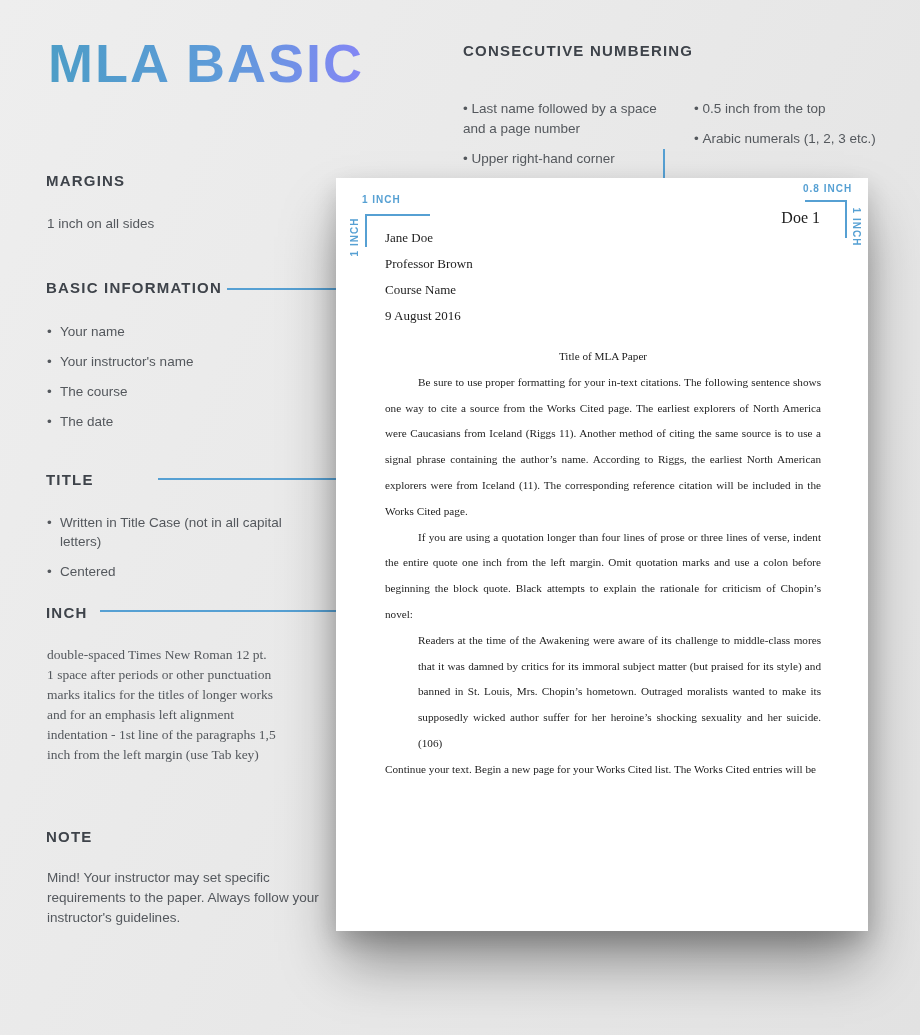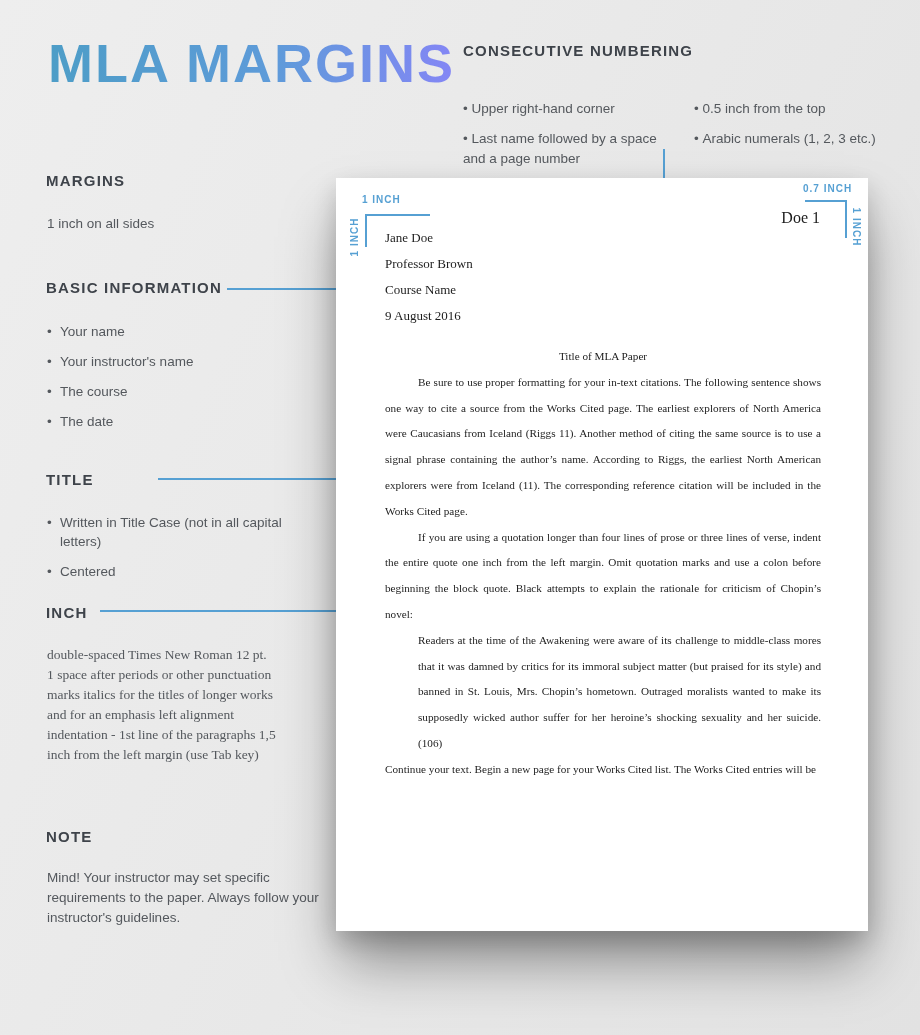--- a/index.html
+++ b/index.html
@@ -74,28 +74,28 @@
   }
   .paper-title { text-align:center; }
   .indent { text-indent:33px; }
   .bquote { margin-left:33px; }
 </style>
 </head>
 <body>
 
 <div class="canvas">
 
-  <div class="main-title">MLA MARGINS</div>
+  <div class="main-title">MLA BASIC</div>
 
   <div class="numbering">
     <div class="sec-heading">CONSECUTIVE NUMBERING</div>
     <div class="num-cols">
       <div class="num-col num-col-1 body-text">
+        <div class="num-item">Last name followed by a space and a page number</div>
         <div class="num-item">Upper right-hand corner</div>
-        <div class="num-item">Last name followed by a space and a page number</div>
       </div>
       <div class="num-col num-col-2 body-text">
         <div class="num-item">0.5 inch from the top</div>
         <div class="num-item">Arabic numerals (1, 2, 3 etc.)</div>
       </div>
     </div>
   </div>
 
   <div class="abs sec-heading" style="left:46px; top:172px;">MARGINS</div>
   <div class="abs body-text" style="left:47px; top:216px;">1 inch on all sides</div>
@@ -133,21 +133,21 @@
   <div class="cline" style="left:663px; top:149px; width:2px; height:69px;"></div>
   <div class="cline" style="left:663px; top:216px; width:120px; height:2px;"></div>
 
   <div class="paper">
 
     <div class="margin-label" style="left:26px; top:16px;">1 INCH</div>
     <div class="bracket" style="left:29px; top:36px; width:65px; height:2px;"></div>
     <div class="bracket" style="left:29px; top:36px; width:2px; height:33px;"></div>
     <div class="margin-label rot rot-left" style="left:-3px; top:53px;">1 INCH</div>
 
-    <div class="margin-label" style="left:467px; top:5px;">0.7 INCH</div>
+    <div class="margin-label" style="left:467px; top:5px;">0.8 INCH</div>
     <div class="bracket" style="left:469px; top:22px; width:42px; height:2px;"></div>
     <div class="bracket" style="left:509px; top:22px; width:2px; height:38px;"></div>
     <div class="margin-label rot rot-right" style="left:498px; top:43px;">1 INCH</div>
 
     <div class="page-number serif">Doe 1</div>
 
     <div class="paper-header serif">
       <div>Jane Doe</div>
       <div>Professor Brown</div>
       <div>Course Name</div>

